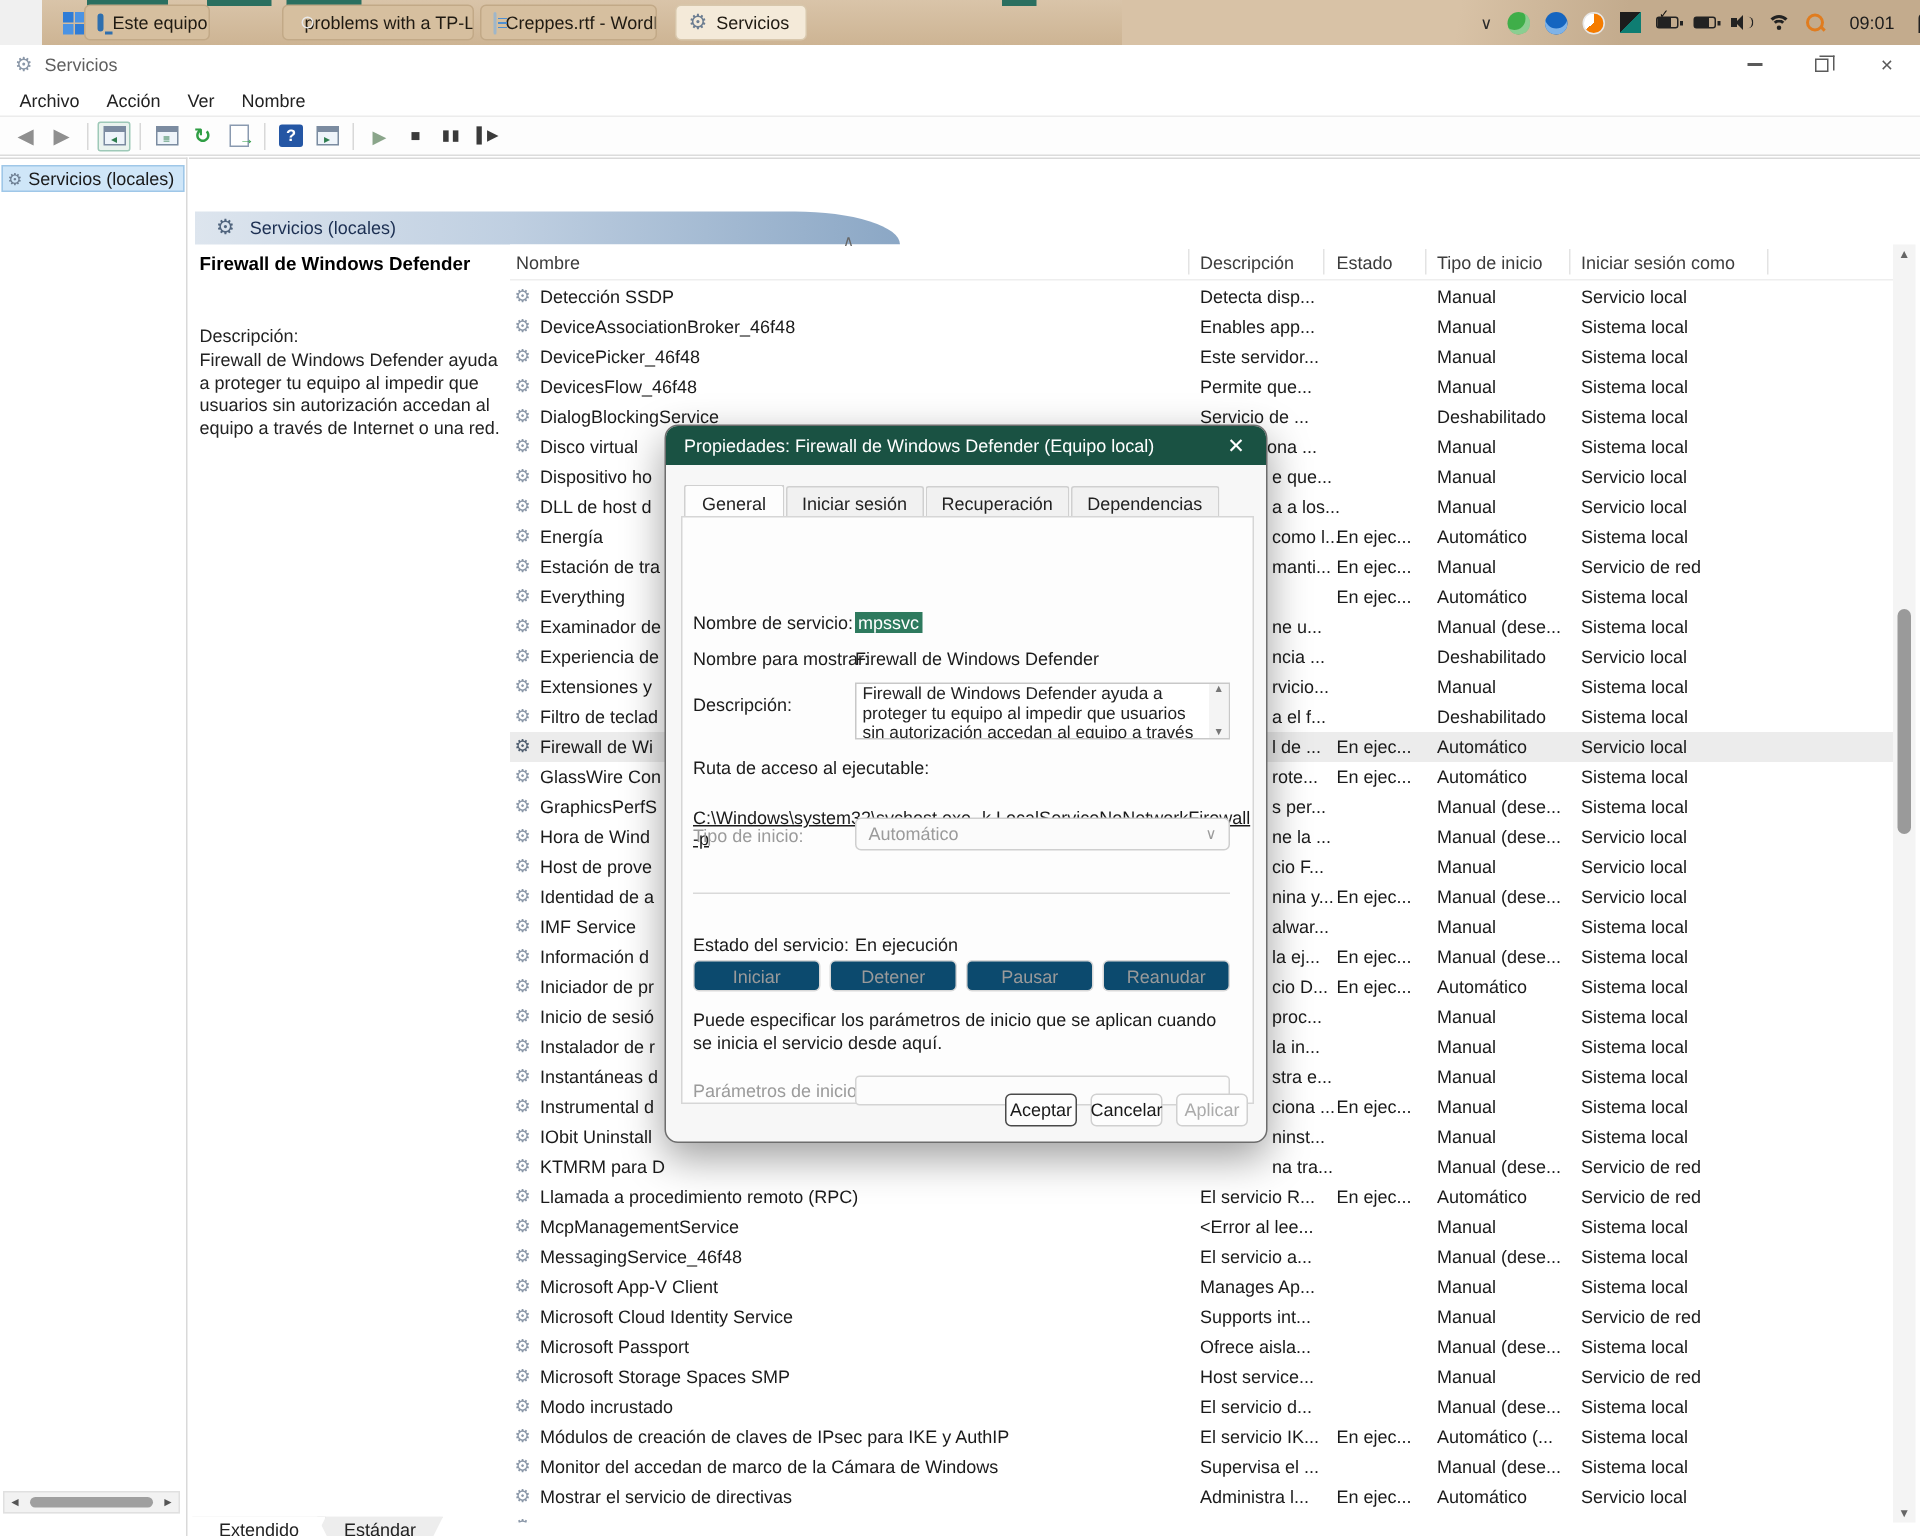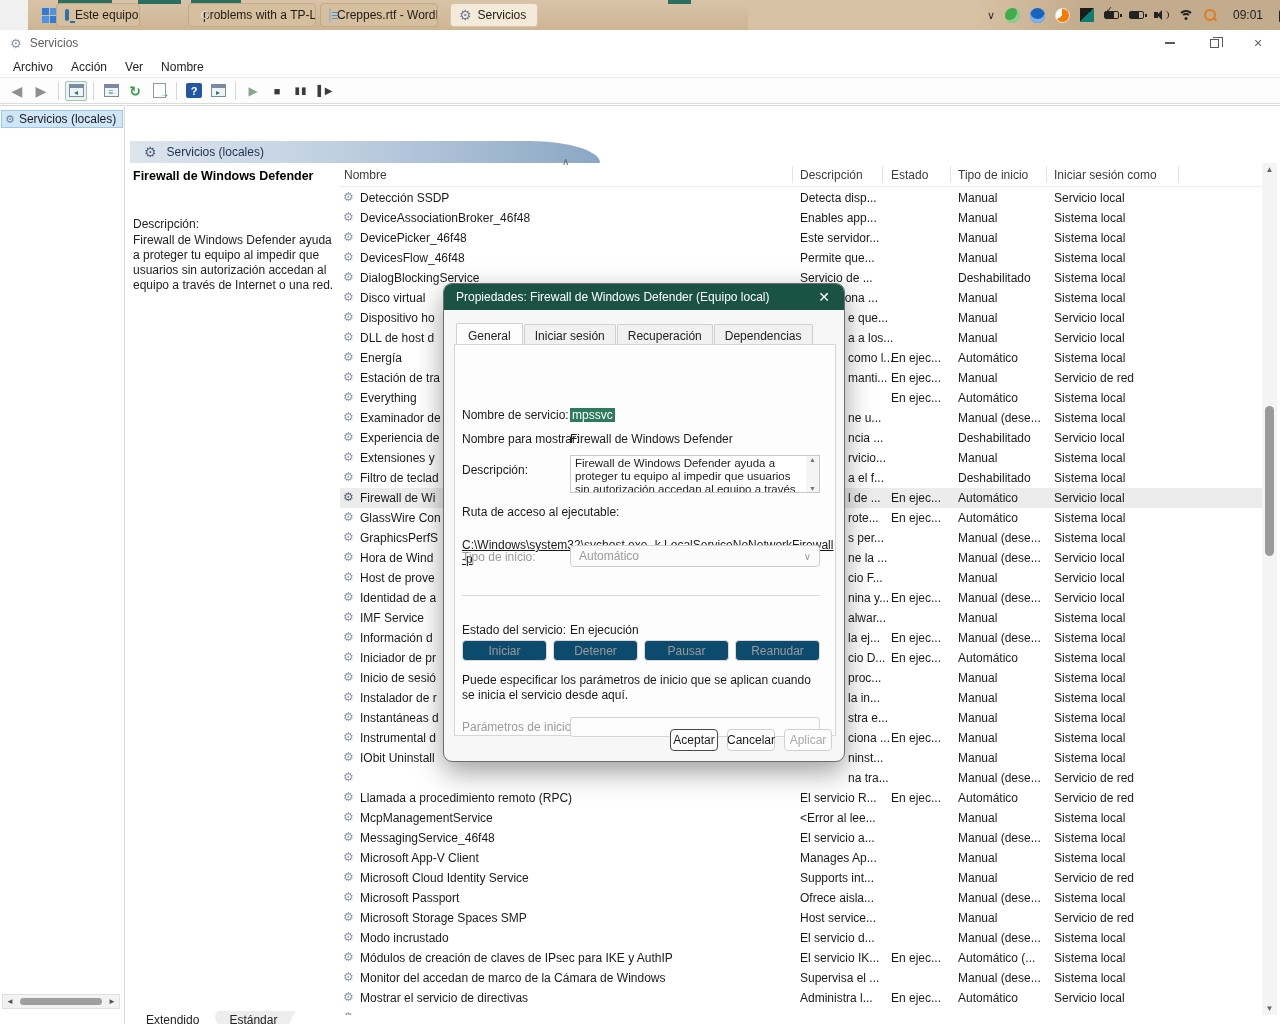--- a/index.html
+++ b/index.html
@@ -507,20 +507,21 @@
           <div class="row">
             <span class="cell c-ico">⚙</span>
             <span class="cell c-name">IObit Uninstall</span>
             <span class="cell c-desc pad">ninst...</span>
             <span class="cell c-est"></span>
             <span class="cell c-tipo">Manual</span>
             <span class="cell c-login">Sistema local</span>
           </div>
           <div class="row">
             <span class="cell c-ico">⚙</span>
+            <span class="cell c-name">KTMRM para D</span>
             <span class="cell c-desc pad">na tra...</span>
             <span class="cell c-est"></span>
             <span class="cell c-tipo">Manual (dese...</span>
             <span class="cell c-login">Servicio de red</span>
           </div>
           <div class="row">
             <span class="cell c-ico">⚙</span>
             <span class="cell c-name">Llamada a procedimiento remoto (RPC)</span>
             <span class="cell c-desc">El servicio R...</span>
             <span class="cell c-est">En ejec...</span>

